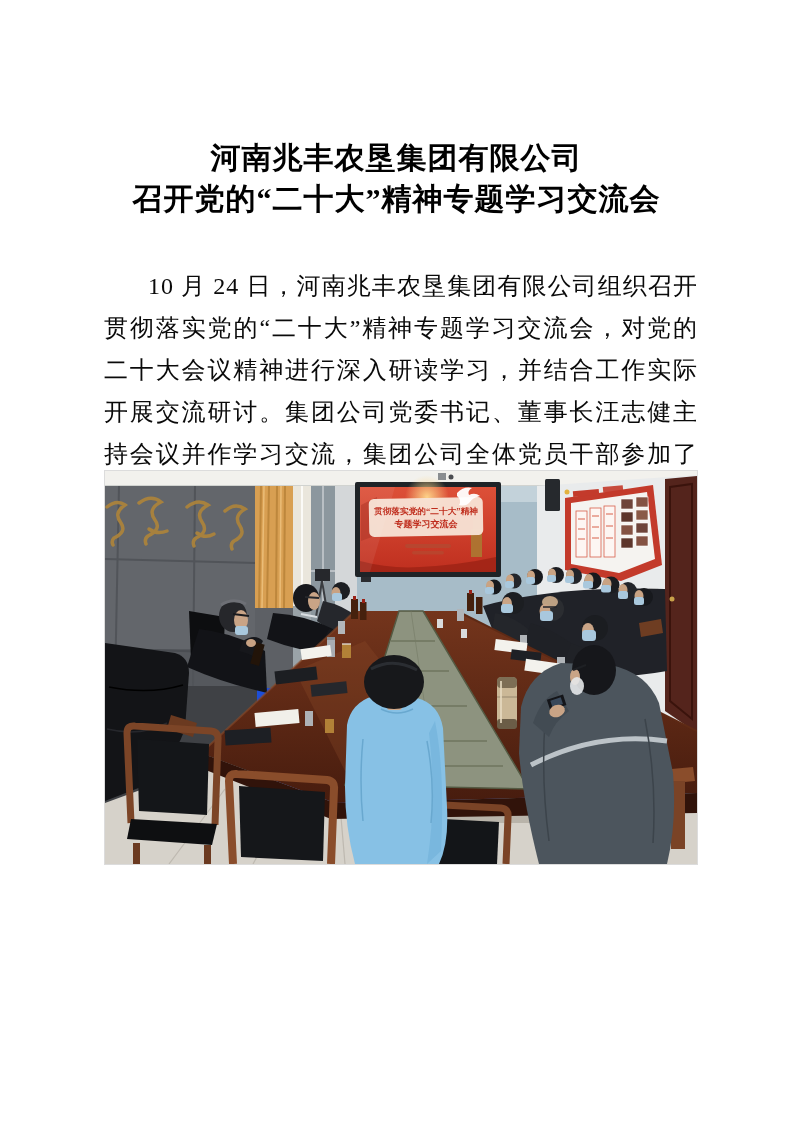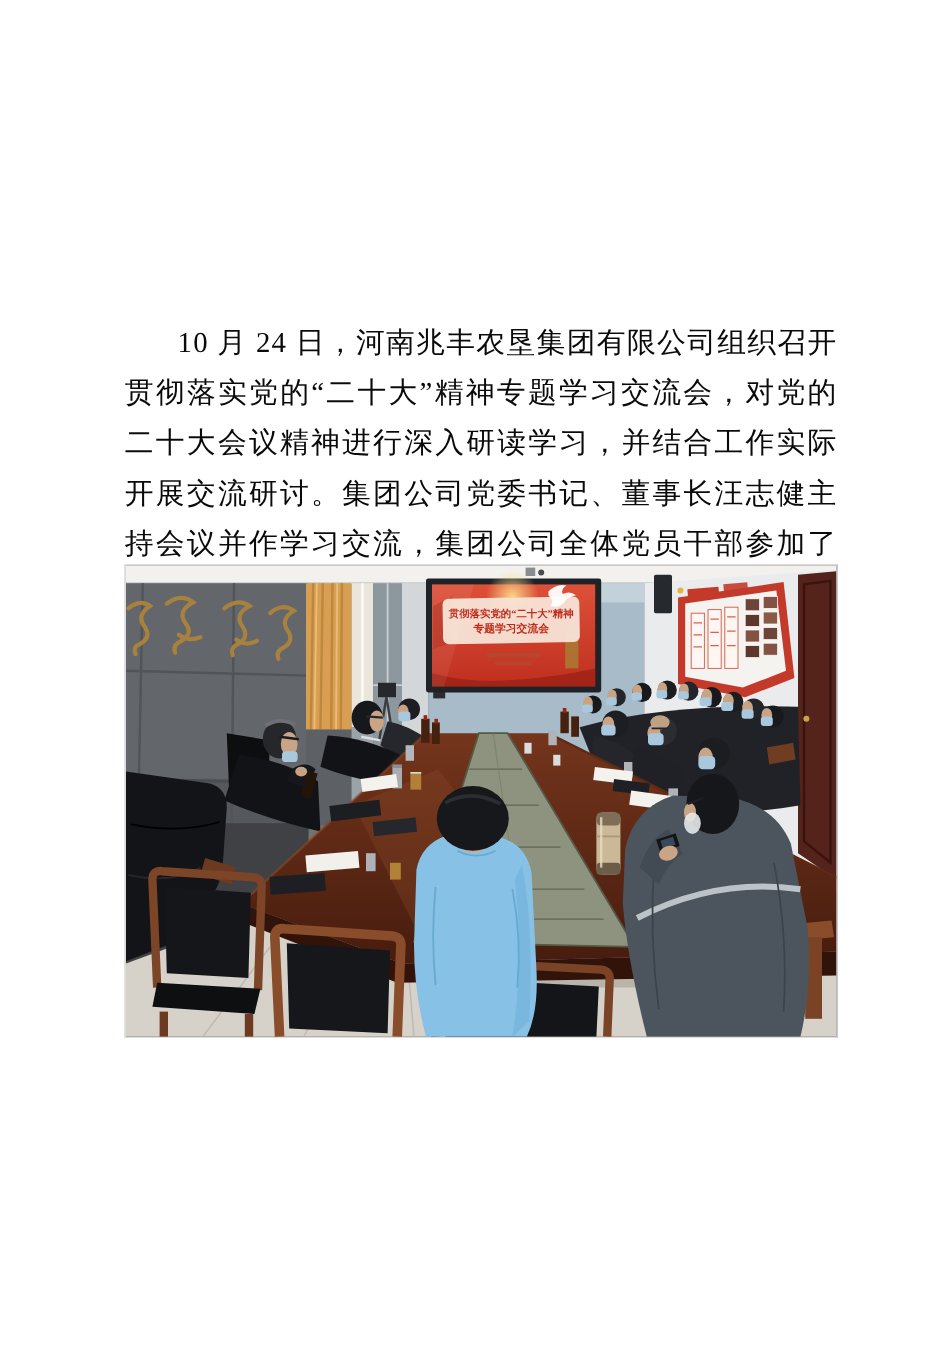--- a/index.html
+++ b/index.html
@@ -14,33 +14,37 @@
   }
   .para{
     position:absolute;left:104px;width:594px;margin:0;
     font-size:24px;line-height:42px;letter-spacing:1px;
     text-align:justify;text-align-last:left;text-indent:44px;color:#0a0a0a;
   }
   #para-1{top:265px;}
   #para-2{top:881px;}
   .photo{
     position:absolute;top:470px;left:104px;width:592px;height:393px;
-    border:1px solid #dcdcdc;box-sizing:content-box;background:#737373;
+    border:1px solid #dcdcdc;box-sizing:content-box;background:#1d4ed8;
   }
   .photo svg{display:block;}
   .slide-title{
     font-family:"Liberation Serif","DejaVu Serif",serif;
     font-weight:bold;fill:#bf2c1c;
   }
 </style>
 </head>
 <body>
 
 <div class="page">
 
+  <div class="title-block">
+    <div>河南兆丰农垦集团有限公司</div>
+    <div>召开党的“二十大”精神专题学习交流会</div>
+  </div>
 
   <p class="para" id="para-1">10 月 24 日，河南兆丰农垦集团有限公司组织召开贯彻落实党的“二十大”精神专题学习交流会，对党的二十大会议精神进行深入研读学习，并结合工作实际开展交流研讨。集团公司党委书记、董事长汪志健主持会议并作学习交流，集团公司全体党员干部参加了会议。</p>
 
   <div class="photo">
     <svg width="592" height="393" viewBox="0 0 592 393">
       <defs>
         <linearGradient id="tableGrad" x1="0" y1="0" x2="0" y2="1">
           <stop offset="0" stop-color="#74351c"></stop>
             <stop offset="1" stop-color="#471c0e"></stop>
         </linearGradient>

